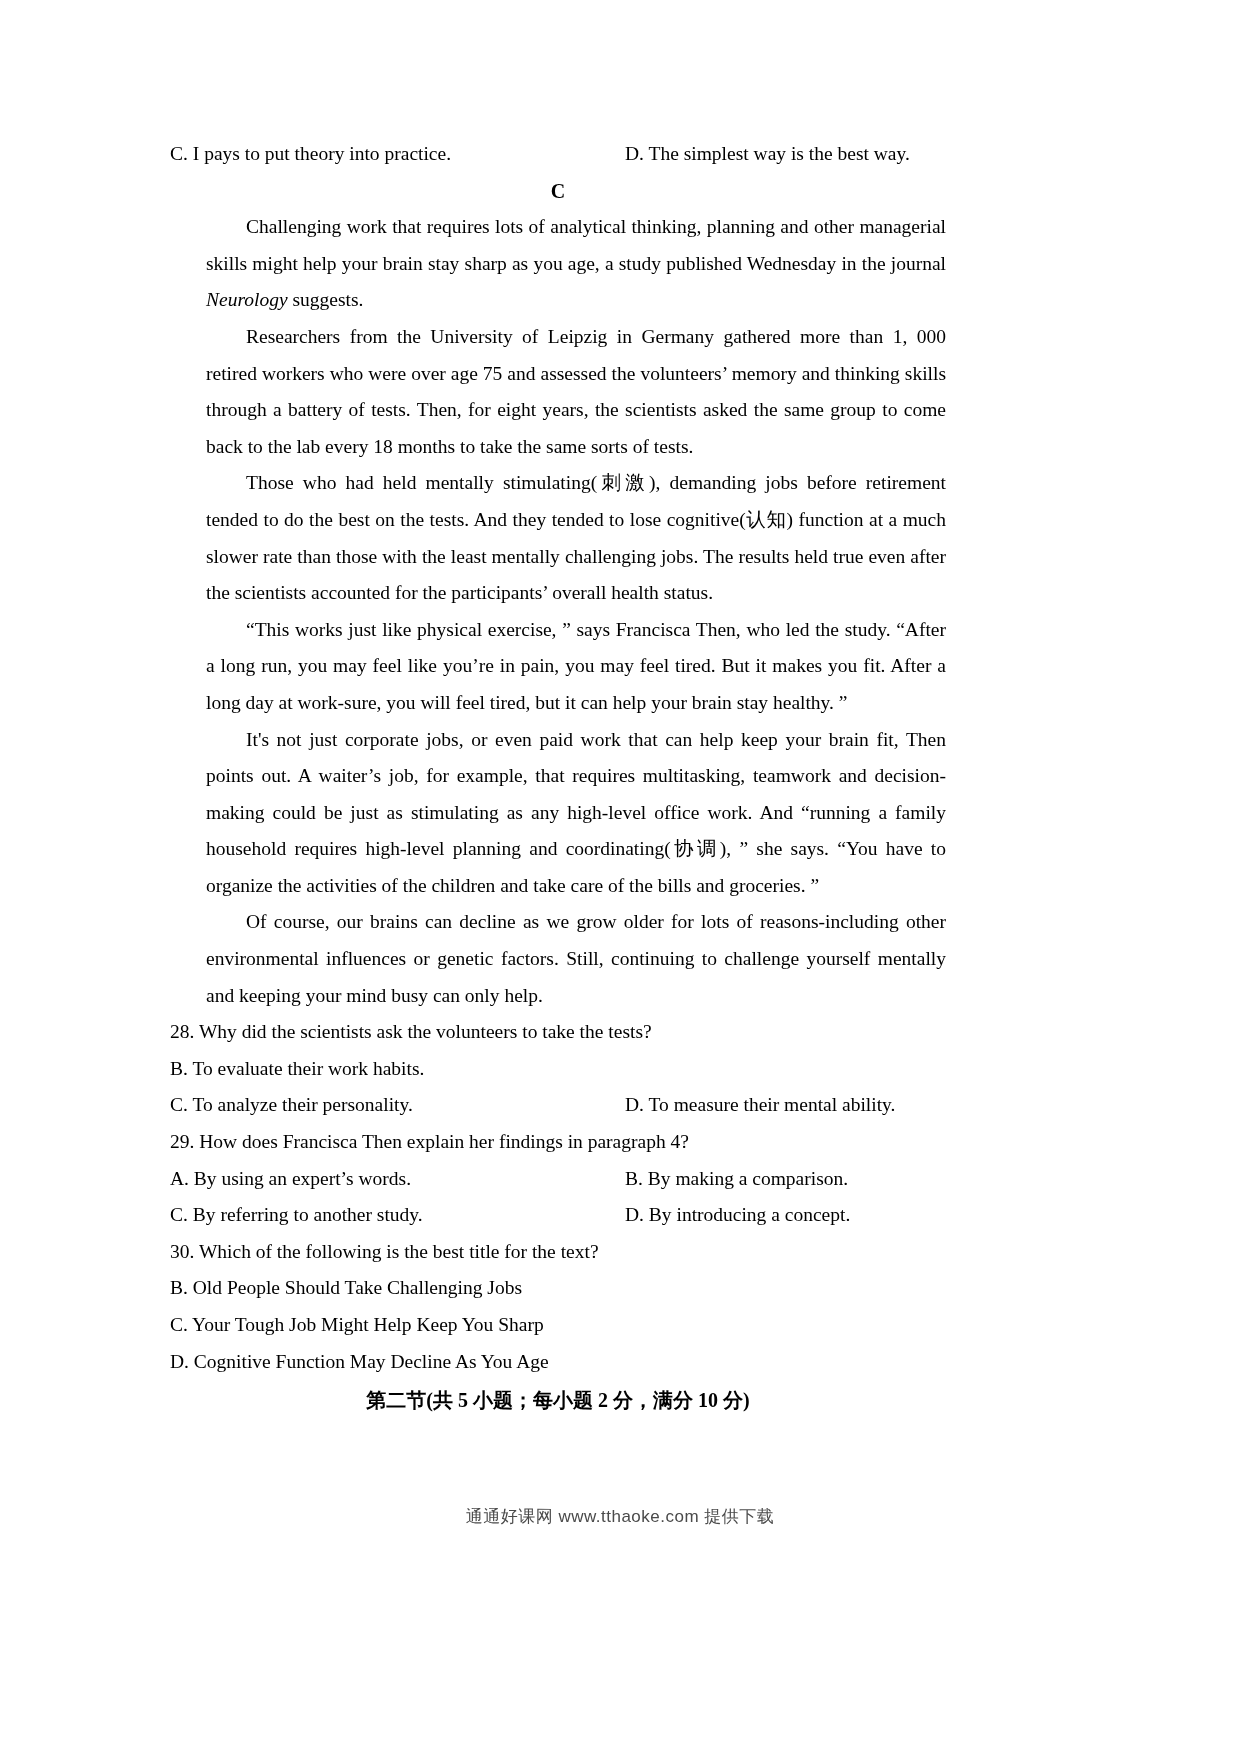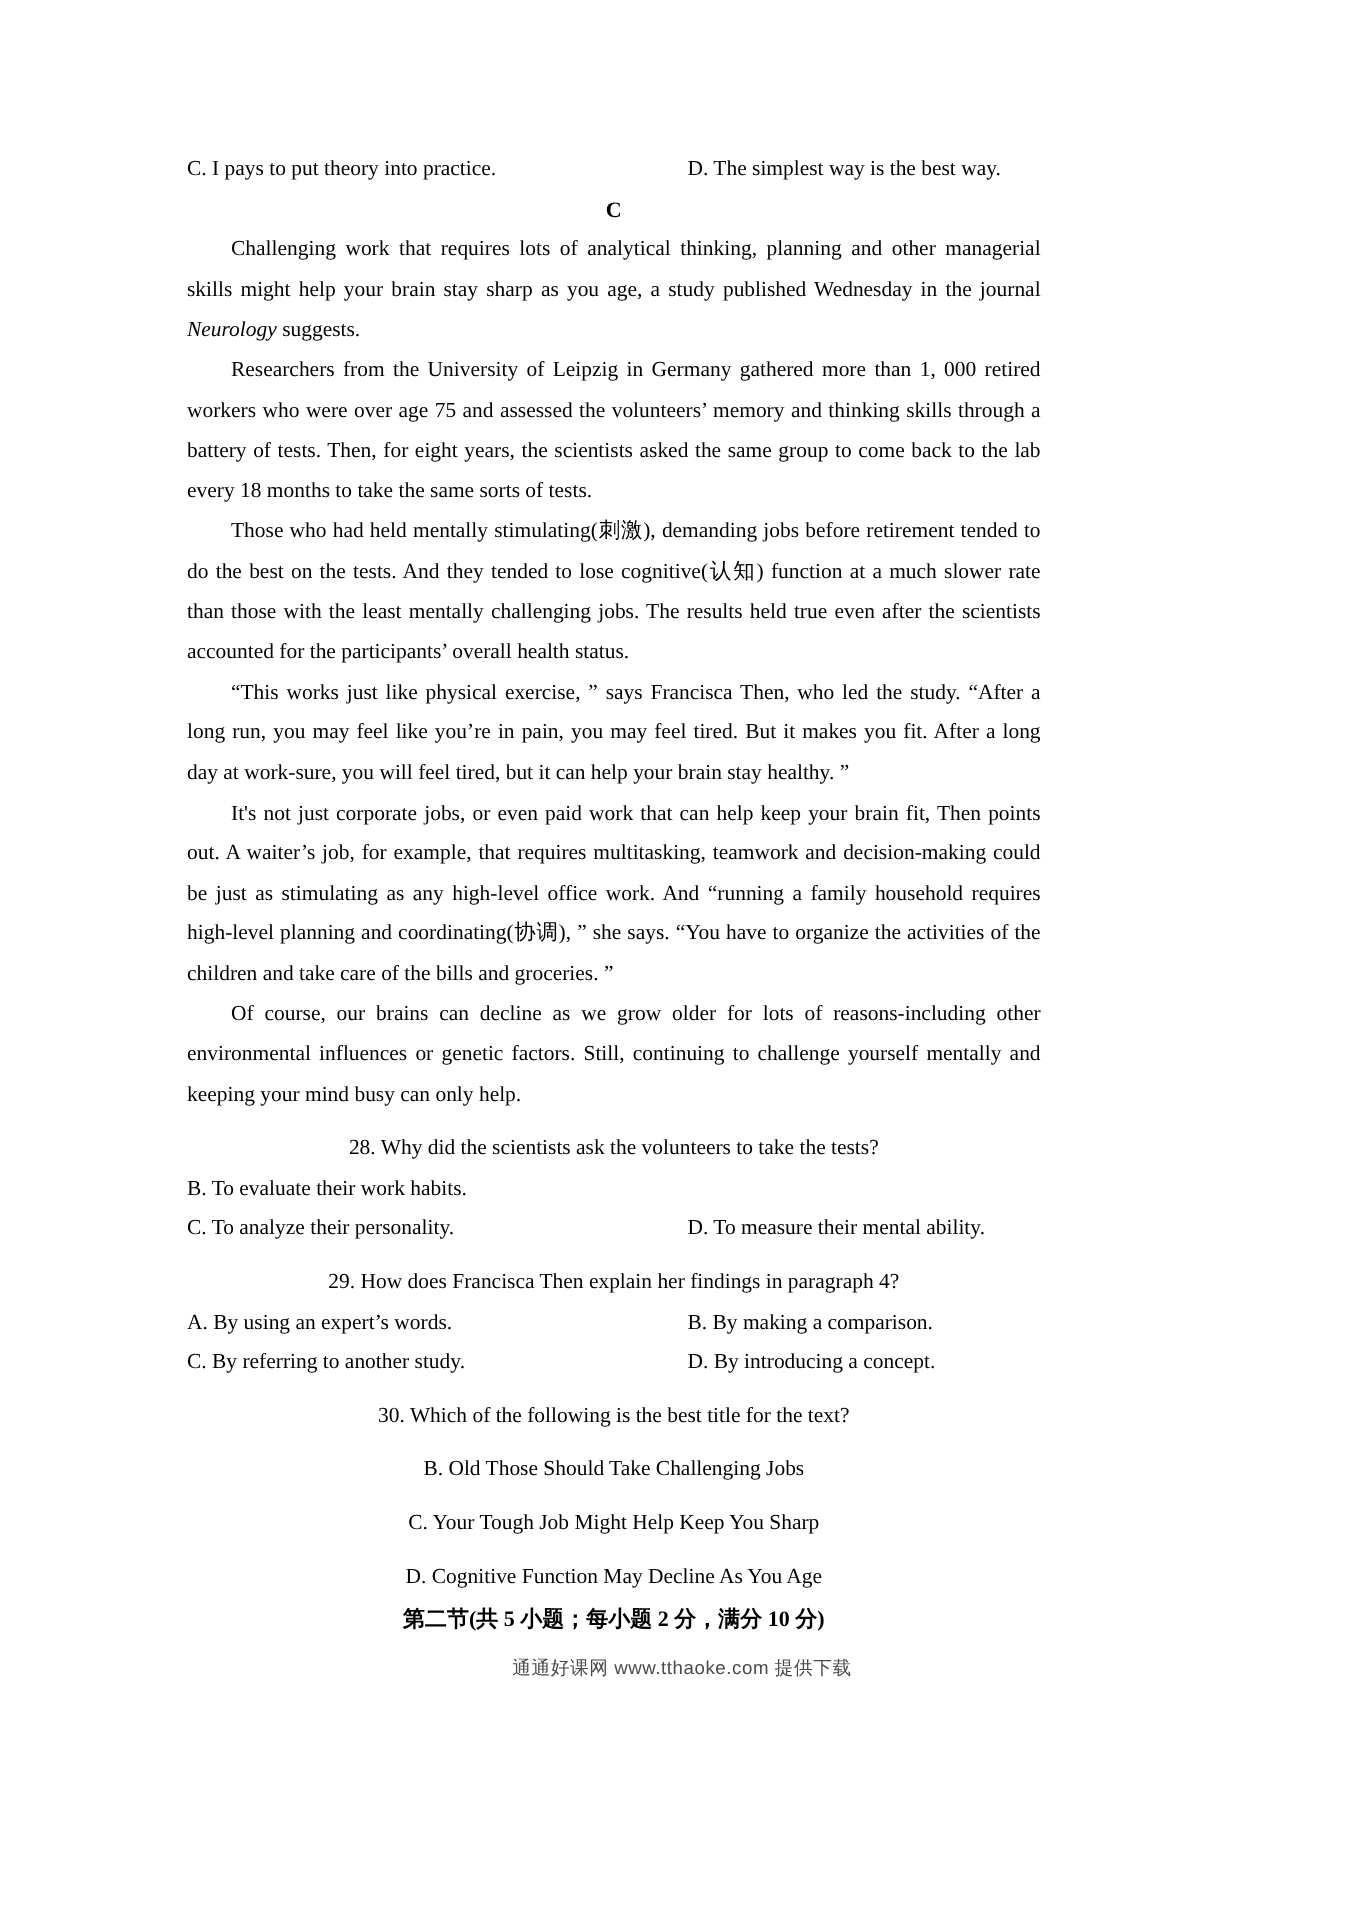--- a/index.html
+++ b/index.html
@@ -25,22 +25,23 @@
   .opt-left { width: 455px; flex: 0 0 455px; }
   .opt-right { flex: 1; }
   .section-letter {
     text-align: center;
     font-weight: bold;
     font-size: 20px;
   }
   .para {
     text-align: justify;
     text-indent: 40px;
+    margin-left: 36px;
   }
-  .stem, .opt-line { text-align: center; margin-top: 12px; }
+  .stem, .opt-line { text-align: left; }
   .section2-heading {
     font-weight: bold;
     font-size: 20px;
     margin-top: 2px;
     text-align: center;
   }
   .footer {
     position: absolute;
     left: 0;
     right: 0;
@@ -95,21 +96,21 @@
         <span class="opt-right">B. By making a comparison.</span>
       </div>
       <div class="opt-row">
         <span class="opt-left">C. By referring to another study.</span>
         <span class="opt-right">D. By introducing a concept.</span>
       </div>
     </div>
 
     <div class="q-block">
       <div class="stem">30. Which of the following is the best title for the text?</div>
-      <div class="opt-line">B. Old Those Should Take Challenging Jobs</div>
+      <div class="opt-line">B. Old People Should Take Challenging Jobs</div>
       <div class="opt-line">C. Your Tough Job Might Help Keep You Sharp</div>
       <div class="opt-line">D. Cognitive Function May Decline As You Age</div>
     </div>
 
     <div class="section2-heading">第二节(共 5 小题；每小题 2 分，满分 10 分)</div>
 
   </div>
 
   <div class="footer">通通好课网  www.tthaoke.com  提供下载</div>
 </div>

